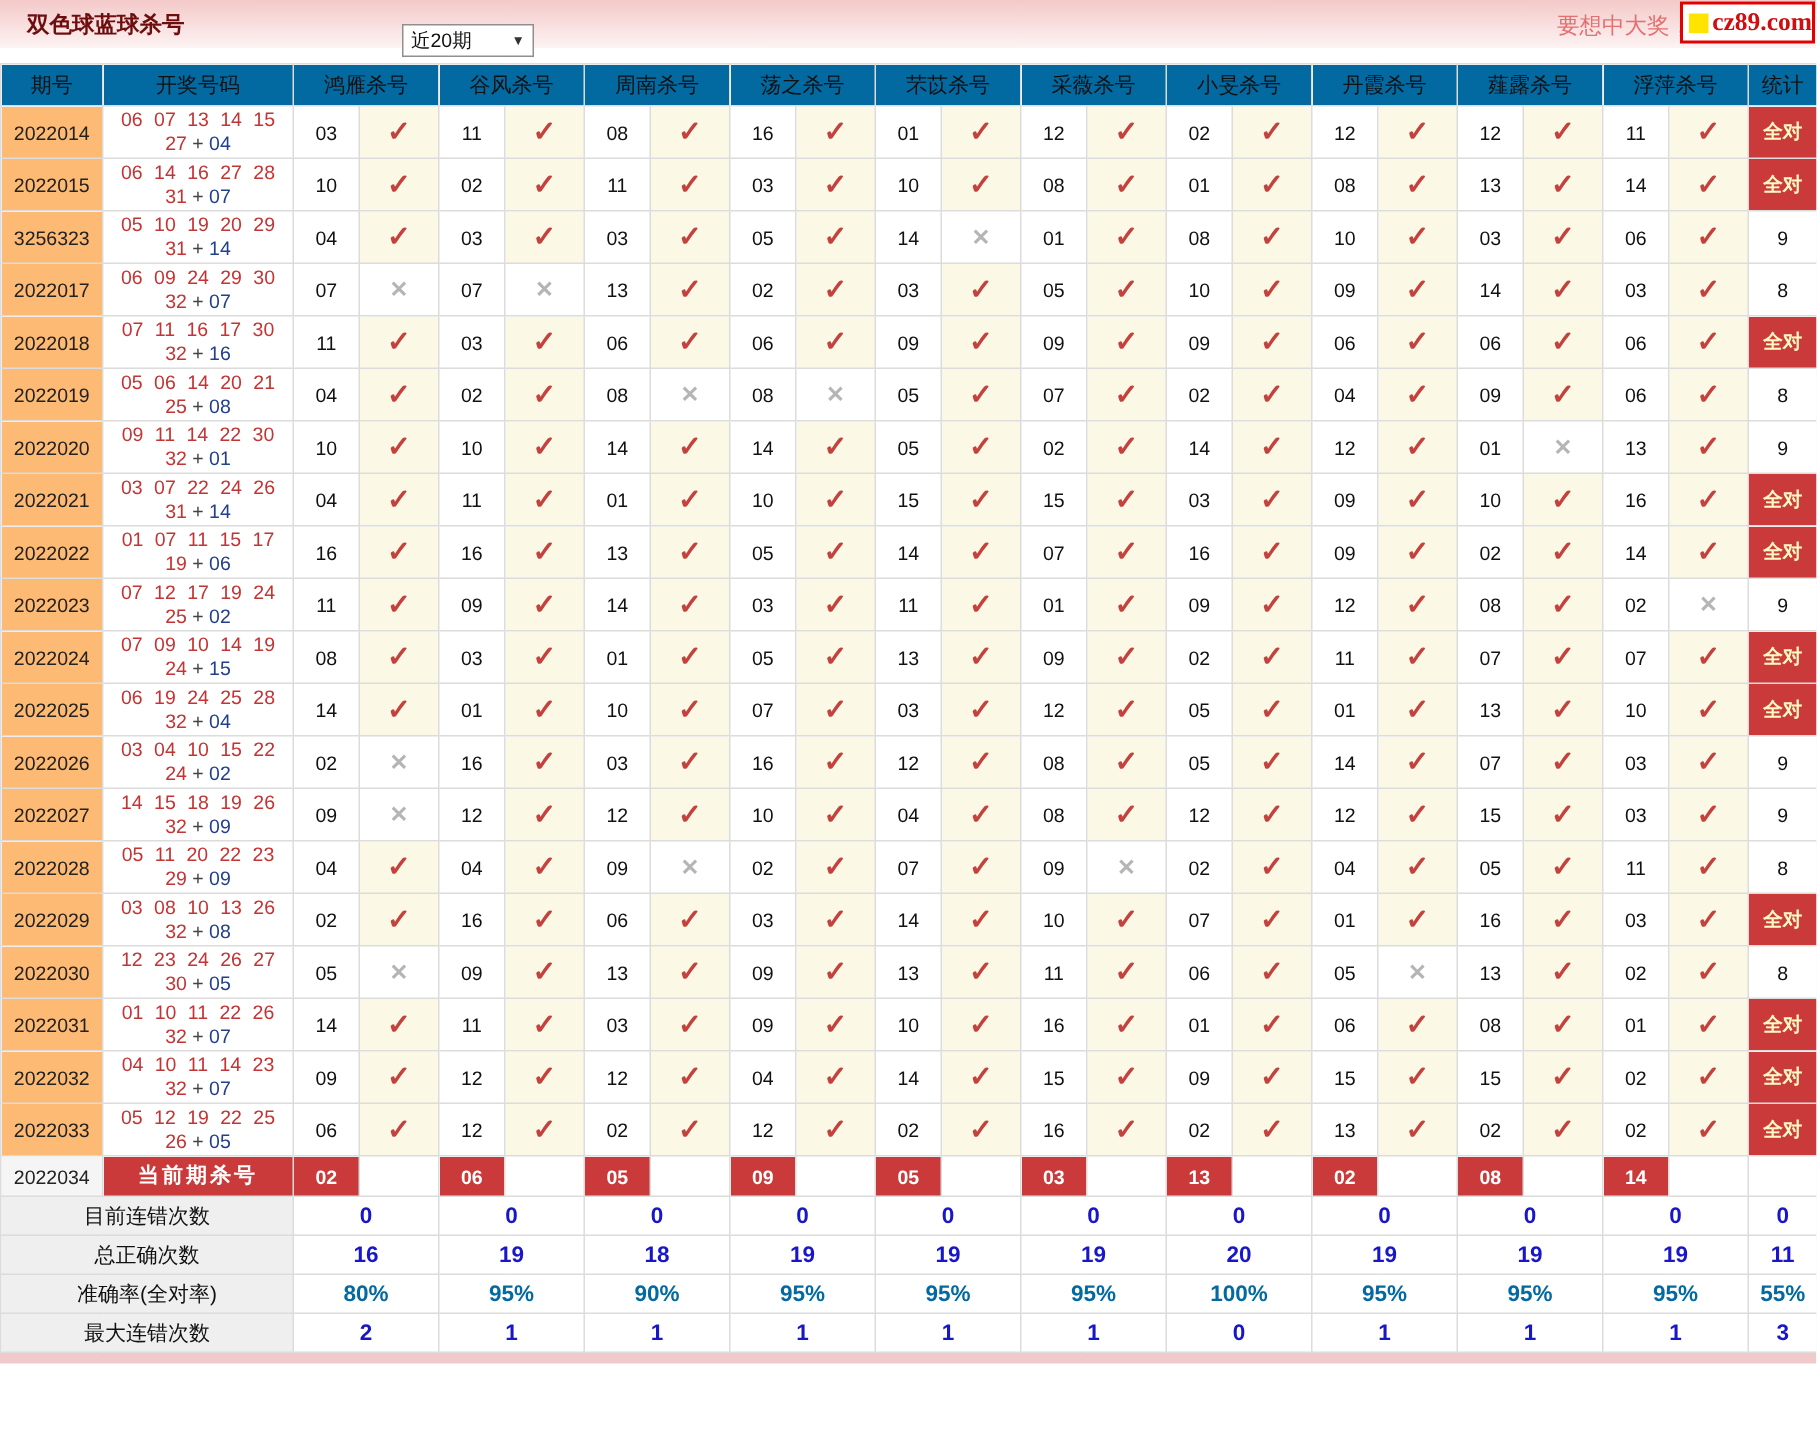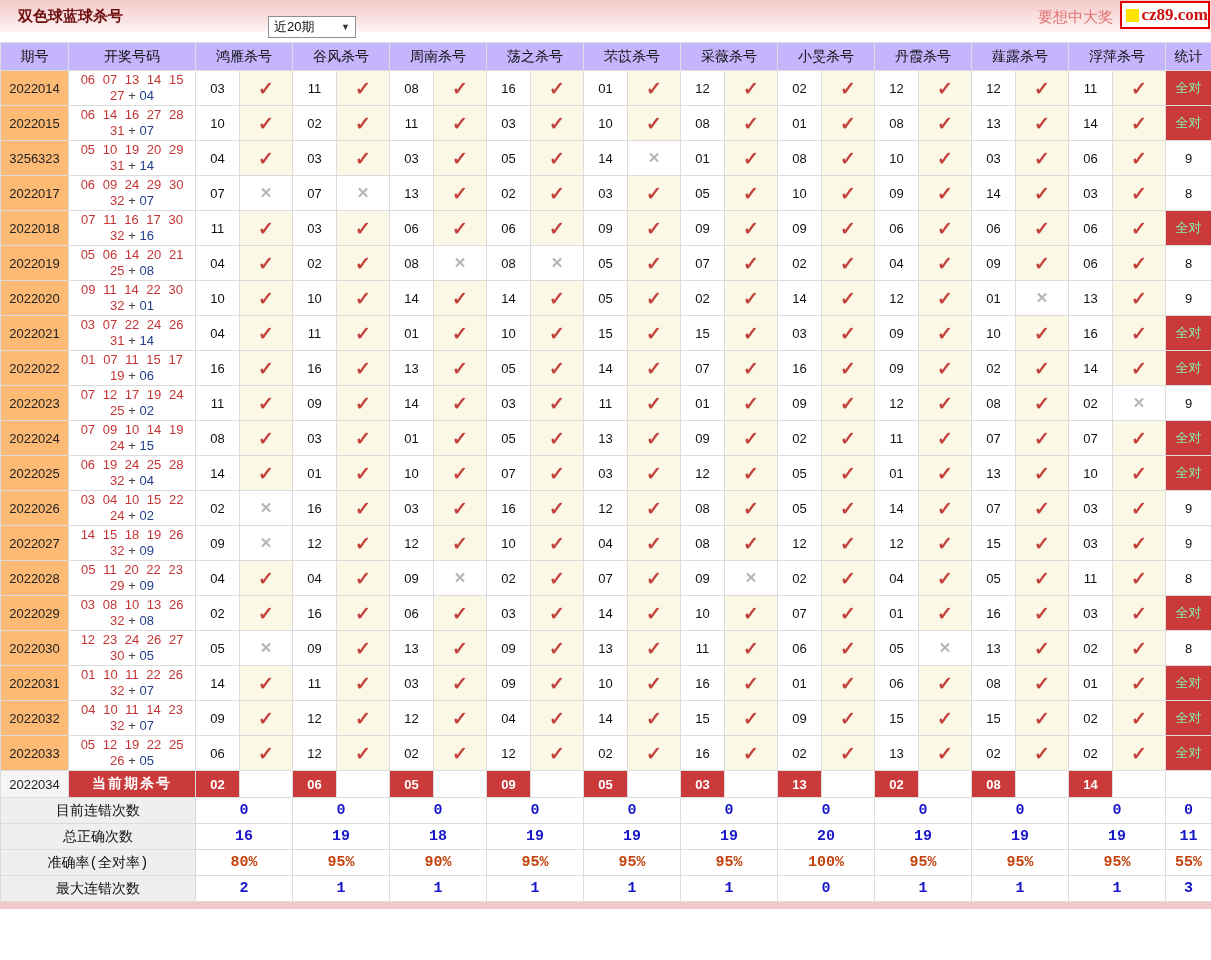--- a/index.html
+++ b/index.html
@@ -17,49 +17,49 @@
   .logo { position:absolute; right:1px; top:1px; height:24px; background:#fff; border:2px solid #e30000;
           display:flex; align-items:center; padding:0 0 0 4px; z-index:5; }
   .logo-square { width:13px; height:13px; background:#ffe400; margin-right:2px; }
   .logo-text { font-family:"Liberation Serif", serif; font-weight:bold; font-size:17px; color:#cf0f0f; }
 
   .gap { height:10px; background:#fff; }
 
   
   table { border-collapse:collapse; table-layout:fixed; width:1211px; }
   td, th { border:1px solid #dcdcdc; text-align:center; vertical-align:middle; padding:0; overflow:hidden; }
-  th { background:#c4b5fd; font-weight:normal; font-size:14px; color:#111; }
+  th { background:#0369a1; font-weight:normal; font-size:14px; color:#111; }
   .header-row { height:28px; }
   .body-row { height:35px; }
   .current-row { height:27px; }
-  .summary-row { height:26px;font-family:Liberation Mono, monospace; }
+  .summary-row { height:26px; }
 
   .period-cell { background:#fdba74; font-size:13px; color:#222; }
   .draw-cell { font-size:13px; line-height:16px; }
   .draw-line1 { color:#c53434; word-spacing:4px; }
   .draw-line2 { color:#c53434; }
   .draw-line2 .plus { color:#444; }
   .draw-line2 .blue { color:#23408e; }
   .num-cell { background:#fff; font-size:13px; color:#111; }
   .check-cell { background:#fcf8e6; }
   .cross-cell { background:#fff; }
   .check { color:#c4423e; font-size:19px; font-weight:bold; }
   .cross { color:#b5b5b5; font-size:15px; font-weight:bold; }
   .stat-cell { font-size:13px; color:#111; background:#fff; }
-  .stat-full { background:#ca3a3a; color:#86efac; font-weight:normal; }
+  .stat-full { background:#ca3a3a; color:#fef9c3; font-weight:bold; }
 
   .kill-label { background:#ca3a3a; color:#fff; font-weight:bold; font-size:14px; letter-spacing:2px; }
   .kill-num { background:#ca3a3a; color:#fff; font-weight:bold; font-size:13px; }
   .kill-empty { background:#fff; }
   .current-period { background:#f5f5f5; font-size:13px; }
 
   .sum-label { background:#efefef; font-size:14px; color:#111; }
   .sum-val { font-size:15px; font-weight:bold; }
   .sum-blue { color:#1717c9; }
-  .sum-red { color:#c2410c; }
+  .sum-red { color:#0369a1; }
 
   .bottom-strip { height:7px; background:#f0caca; }
 </style>
 </head>
 <body>
 
 <div class="page">
 
   <div class="banner">
     <span class="banner-title">双色球蓝球杀号</span>

